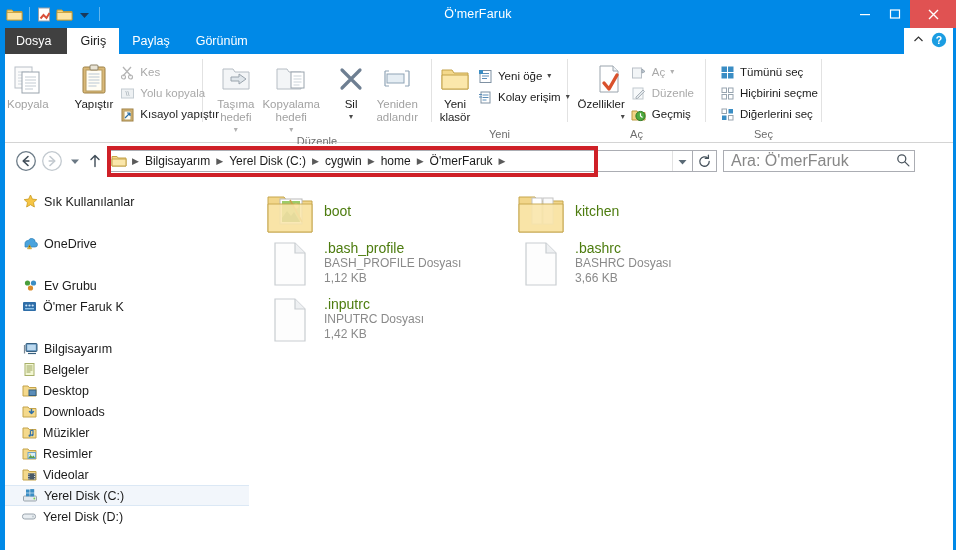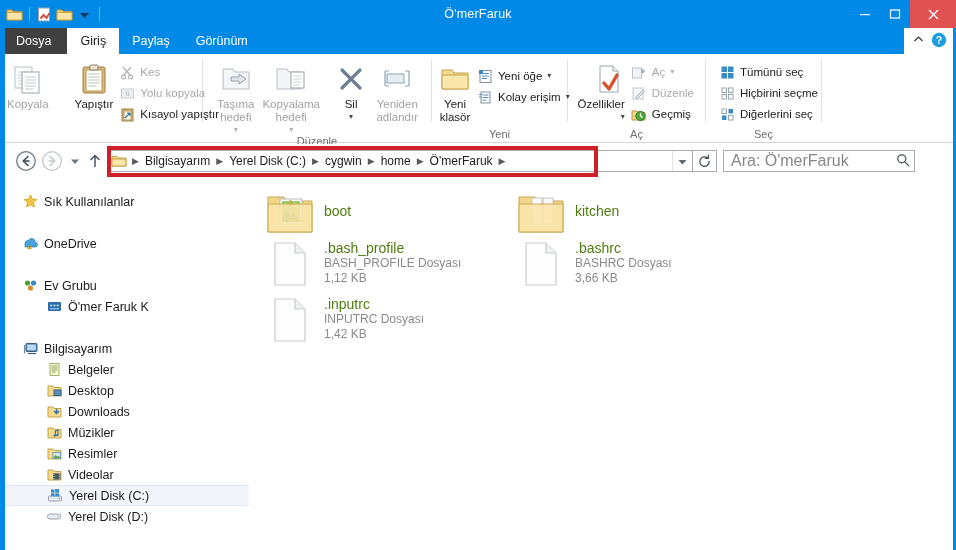--- a/index.html
+++ b/index.html
@@ -100,21 +100,21 @@
     padding:0 4px 0 7px;
   }
   .searchbox .ph { flex:1 1 auto; font-size:16px; color:#878787; }
 
   
   .navpane {
     position:absolute; left:0; top:178px; width:276px; height:372px;
     background:#ffffff; border-right:1px solid #3b82f6; overflow:hidden;
   }
   .navrow { height:21px; display:flex; align-items:center; gap:6px; padding-left:22px; font-size:12.5px; color:#1b1b1b; white-space:nowrap;}
-  .navrow.indent1 { padding-left:46px; }
+  .navrow.indent1 { padding-left:21px; }
   .navrow.sel { background:#f2f6fb; border:1px solid #dbe8f5; height:21px; }
   .navrow .ni { width:16px; height:16px; flex:0 0 16px; display:flex; align-items:center; justify-content:center; }
   .navgap { height:13px; }
 
   .filepane {
     position:absolute; left:249px; top:178px; width:707px; height:372px;
     background:#ffffff; overflow:hidden;
   }
   .fileitem { position:absolute; display:flex; align-items:flex-start; gap:10px; }
   .fileitem .fic { width:48px; height:48px; flex:0 0 48px; display:flex; align-items:center; justify-content:center;}

